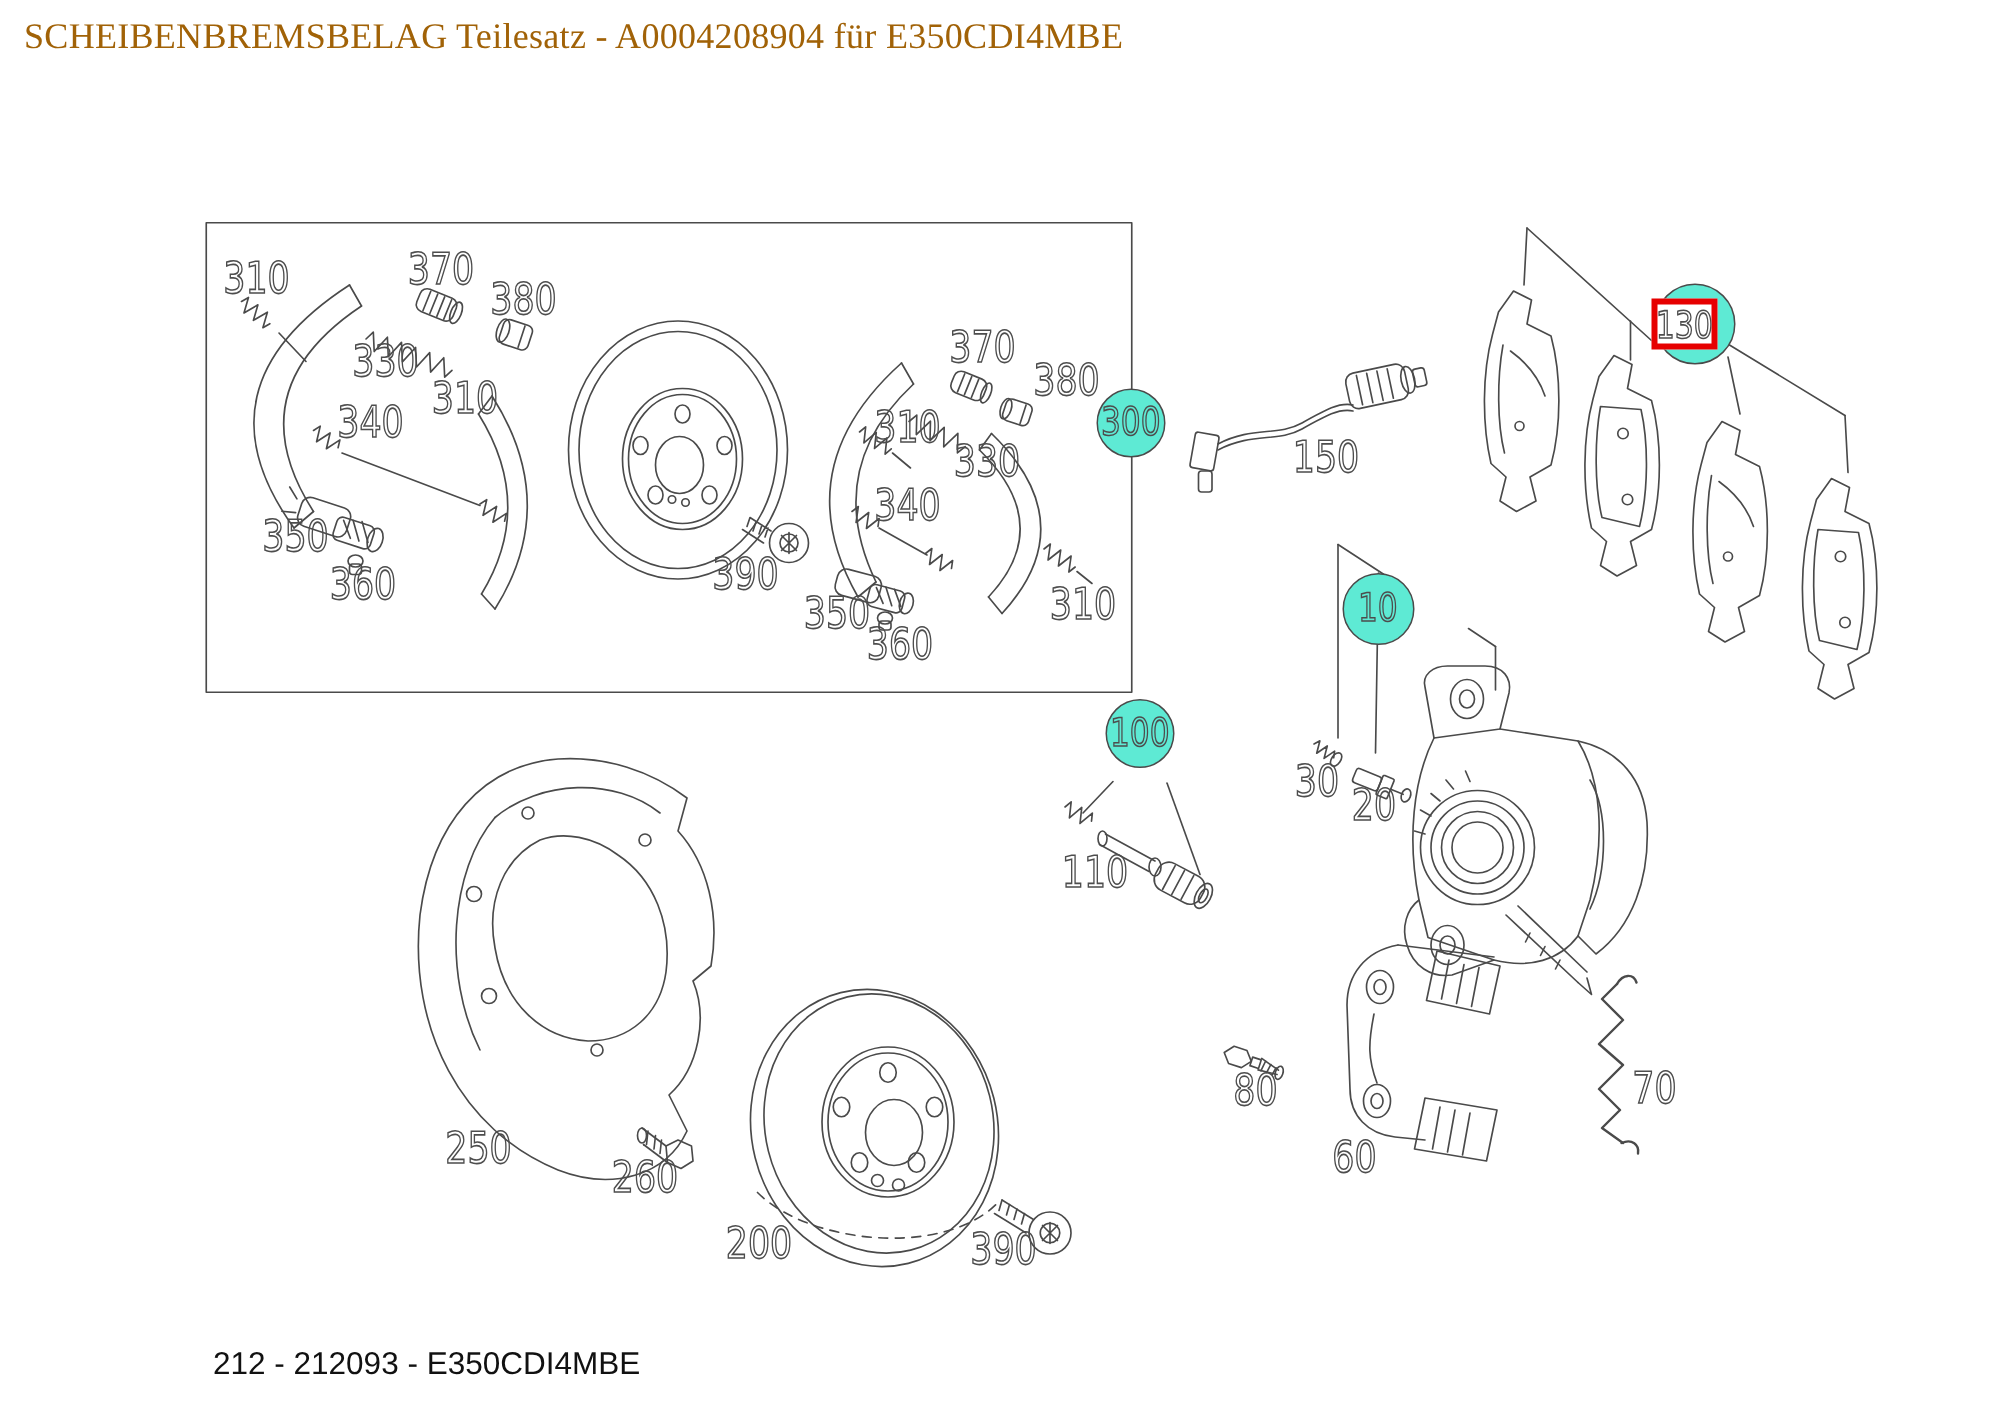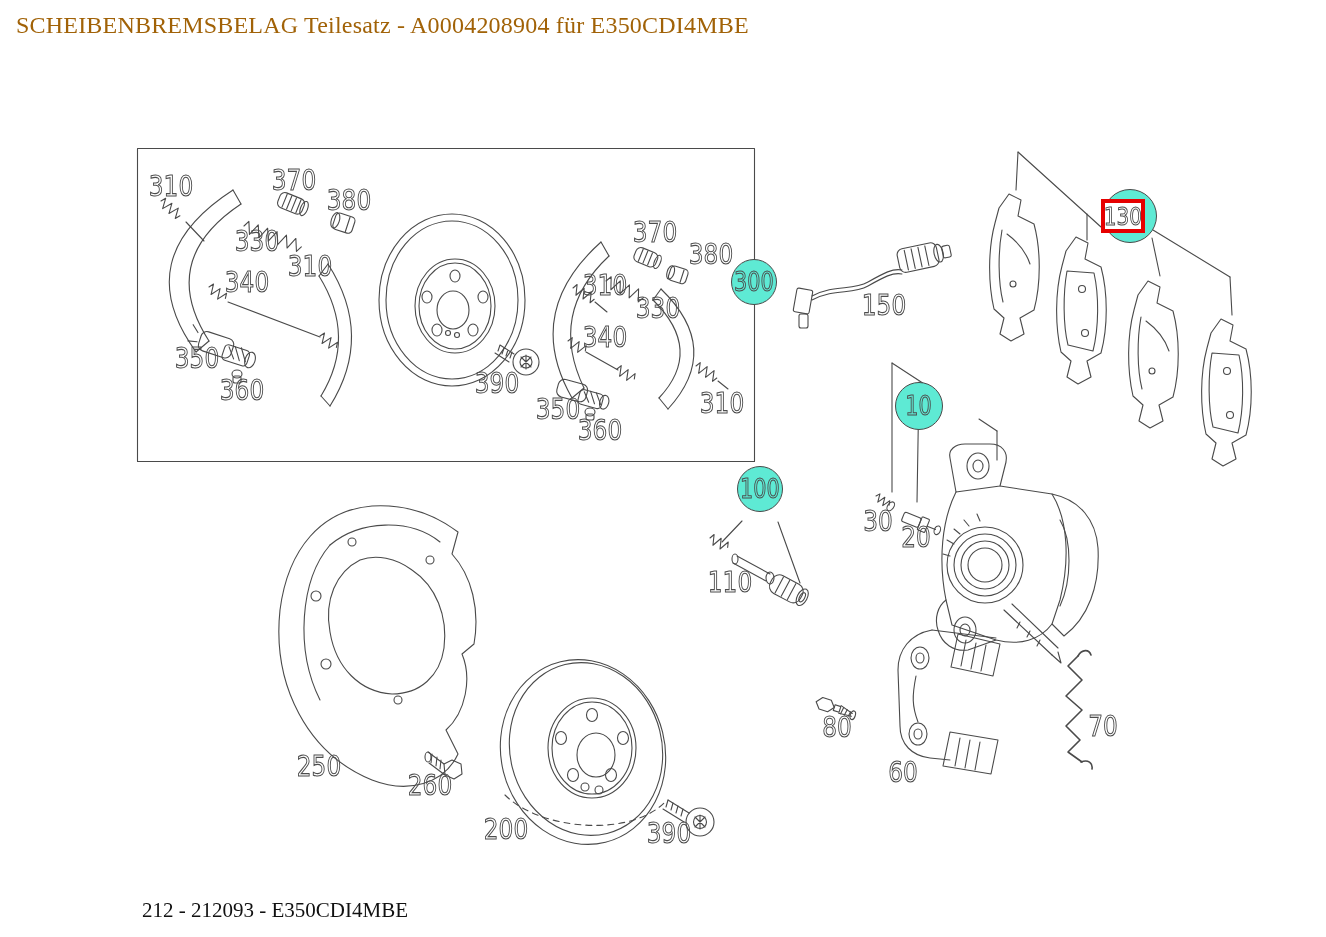--- a/index.html
+++ b/index.html
@@ -1,20 +1,20 @@
 <!DOCTYPE html>
 <html><head>
 <meta charset="utf-8">
 <style>
   html,body{margin:0;padding:0;background:#fff;}
   body{width:1326px;height:937px;position:relative;overflow:hidden;
        font-family:"DejaVu Sans",sans-serif;}
   .title{position:absolute;left:16px;top:12px;font-family:"Liberation Serif",serif;
          font-size:24px;color:#a16207;white-space:nowrap;letter-spacing:.2px;}
-  .footer{position:absolute;left:142px;top:898px;font-family:Liberation Serif, serif;
+  .footer{position:absolute;left:142px;top:898px;font-family:Liberation Sans, sans-serif;
          font-size:21px;color:#111;white-space:nowrap;}
   svg.art{position:absolute;left:0;top:0;z-index:1;}
   .plabel{position:absolute;z-index:2;font-size:29px;line-height:1;white-space:nowrap;
           color:transparent;-webkit-text-stroke:1.1px #4d4d4d;
           transform:translate(-50%,-50%) scaleX(.8);}
   .balloon{position:absolute;z-index:2;border:1.4px solid #4a4a4a;border-radius:50%;
            background:#5eead4;display:flex;align-items:center;justify-content:center;
            transform:translate(-50%,-50%);box-sizing:border-box;}
   .balloon span{color:transparent;-webkit-text-stroke:1.05px #4d4d4d;font-size:26px;
            transform:scaleX(.8);white-space:nowrap;}

